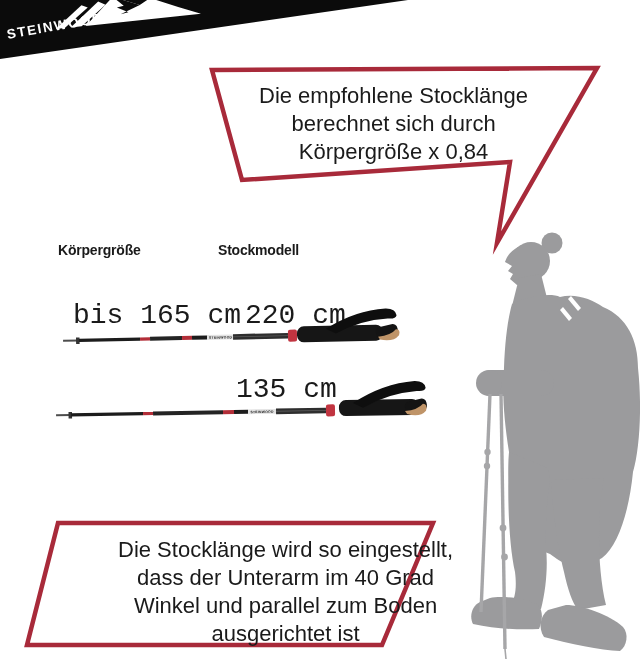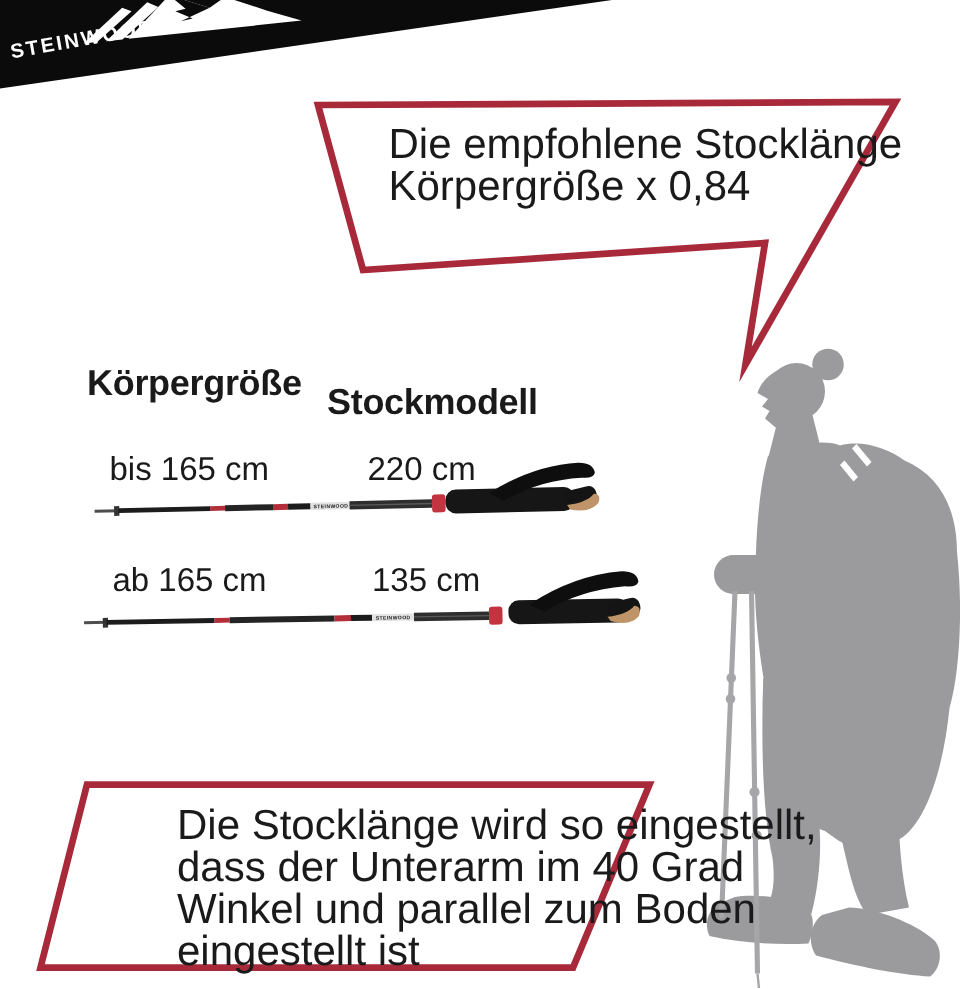--- a/index.html
+++ b/index.html
@@ -11,32 +11,32 @@
   svg{display:block;}
   
   #banner-svg{left:0;top:0;}
   #brand-text{
     left:7px;top:27px;color:#ffffff;font-weight:bold;font-size:13.5px;
     letter-spacing:1.6px;transform:rotate(-10deg);transform-origin:left center;
     white-space:nowrap;
   }
   #mountain-wrap{left:56px;top:1px;transform:rotate(-6deg);transform-origin:left bottom;}
   
-  .calloutText{font-size:28px;line-height:28px;white-space:nowrap;}
+  .calloutText{font-size:22px;line-height:28px;white-space:nowrap;text-align:center;}
   #bubble-text{left:259px;top:82px;}
   #note-text{left:70px;top:536px;margin-left:48px;}
   
-  .th{font-size:24px;font-weight:bold;white-space:nowrap;letter-spacing:-0.2px;}
-  .td{font-size:22px;white-space:nowrap;}
+  .th{font-size:14px;font-weight:bold;white-space:nowrap;letter-spacing:-0.2px;}
+  .td{font-size:28px;white-space:nowrap;font-family:Liberation Mono, monospace;}
   #h-col1{left:58px;top:242px;}
-  #h-col2{left:218px;top:242px;margin-top:13px;}
+  #h-col2{left:218px;top:242px;}
   #r1-height{left:73px;top:300px;}
   #r1-model{left:245px;top:300px;}
   #r2-height{left:75px;top:374px;}
-  #r2-model{left:248px;top:374px;}
+  #r2-model{left:236px;top:374px;}
   #pole1{left:60px;top:303px;}
   #pole2{left:53px;top:378px;}
   #hiker{left:440px;top:228px;}
   .pole-label-text{font-size:3.4px;fill:#222;letter-spacing:0.25px;font-weight:bold;}
 </style>
 </head>
 <body>
 
 <div id="stage">
 
@@ -52,30 +52,30 @@
       <polygon points="60,2 70,12 63,13 74,19 66,20 86,13" fill="#0b0b0b"></polygon>
     </svg>
   </div>
   <div id="brand-text" class="abs">STEINWOOD</div>
 
   <svg class="abs" style="left:0;top:0;" width="640" height="260" viewBox="0 0 640 260">
     <polygon points="212,70 597,68 497,243 510,162 242,180" fill="#ffffff" stroke="#a82a3a" stroke-width="4.5" stroke-linejoin="miter" stroke-miterlimit="14"></polygon>
   </svg>
   <div id="bubble-text" class="abs calloutText">
     <div>Die empfohlene Stocklänge</div>
+    <div>berechnet sich durch</div>
     <div>Körpergröße x 0,84</div>
   </div>
 
   <div id="h-col1" class="abs th">Körpergröße</div>
   <div id="h-col2" class="abs th">Stockmodell</div>
 
   <div id="r1-height" class="abs td">bis 165 cm</div>
   <div id="r1-model" class="abs td">220 cm</div>
 
-  <div id="r2-height" class="abs td">ab 165 cm</div>
   <div id="r2-model" class="abs td">135 cm</div>
 
   <svg id="pole1" class="abs" width="345" height="48" viewBox="0 0 345 48">
     <g transform="rotate(-1.3 170 33)">
       <rect x="3" y="33" width="16" height="2" fill="#4d4d4d"></rect>
       <rect x="16" y="31" width="3.5" height="6.5" fill="#333"></rect>
       <rect x="19" y="32.4" width="61" height="3.2" fill="#1c1c1c"></rect>
       <rect x="80" y="32.4" width="10" height="3.2" fill="#b22e38"></rect>
       <rect x="90" y="32" width="32" height="4" fill="#242424"></rect>
       <rect x="122" y="32" width="10" height="4" fill="#b22e38"></rect>
@@ -152,16 +152,16 @@
     </g>
   </svg>
 
   <svg class="abs" style="left:0;top:500px;" width="460" height="159" viewBox="0 500 460 159">
     <polygon points="58,523 433,523 382,645 27,645" fill="#ffffff" stroke="#a82a3a" stroke-width="4.5" stroke-linejoin="miter" stroke-miterlimit="10"></polygon>
   </svg>
   <div id="note-text" class="abs calloutText">
     <div>Die Stocklänge wird so eingestellt,</div>
     <div>dass der Unterarm im 40 Grad</div>
     <div>Winkel und parallel zum Boden</div>
-    <div>eingestellt ist</div>
+    <div>ausgerichtet ist</div>
   </div>
 
 </div>
 
 </body></html>

